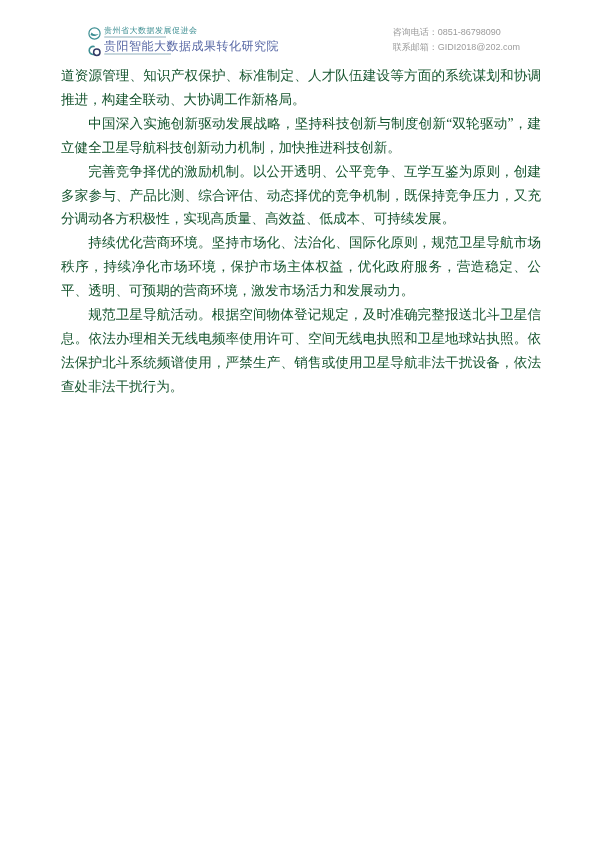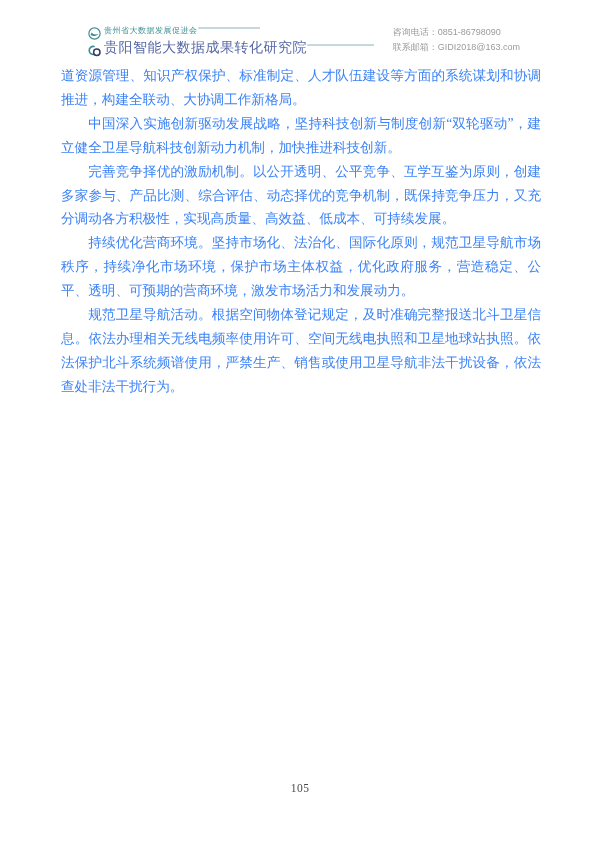--- a/index.html
+++ b/index.html
@@ -12,35 +12,35 @@
     font-family: "Liberation Serif", serif;
     overflow: hidden;
   }
 
   
   .header { position: absolute; top: 0; left: 0; right: 0; height: 62px; }
 
   .logo-block { position: absolute; left: 88px; top: 26px; }
   .logo-row { display: flex; align-items: flex-start; margin-bottom: 3px; height: 14px; }
   .logo-mark { width: 13px; height: 13px; margin-right: 3px; flex: 0 0 auto; }
-  .logo-texts { display: flex; flex-direction: row; }
+  .logo-texts { display: flex; flex-direction: column; }
   .logo-name-1 { font-size: 8px; line-height: 9px; color: #3e8f93; letter-spacing: .5px; white-space: nowrap; }
-  .logo-name-2 { font-size: 14px; line-height: 9px; color: #5868a5; letter-spacing: .5px; white-space: nowrap; }
+  .logo-name-2 { font-size: 12px; line-height: 9px; color: #5868a5; letter-spacing: .5px; white-space: nowrap; font-family: Liberation Mono, monospace; }
   .logo-subline { height: 2px; margin-top: 1px; border-radius: 1px;
     background: linear-gradient(90deg,#b9cdd4 0 70%, transparent 70%); opacity:.8; }
 
   .contact-block { position: absolute; top: 25px; right: 80px; text-align: left;
     font-family: "Liberation Sans", sans-serif; font-size: 9px; line-height: 15px; color: #9b9b9b; }
   .contact-line { white-space: nowrap; }
 
   
   .content {
     position: absolute;
     left: 61px; right: 59px; top: 64px;
-    color: #3b82f6;
+    color: #14532d;
     font-size: 13.6px;
     line-height: 23.9px;
     text-align: justify;
     text-justify: inter-ideograph;
   }
   .para { margin: 0; }
   .para.indent { text-indent: 2em; }
   .para.heading { font-style: italic; font-weight: 500; }
 
   
@@ -78,28 +78,27 @@
         </span>
         <span class="logo-texts">
           <span class="logo-name-2">贵阳智能大数据成果转化研究院</span>
           <span class="logo-subline" style="width:96px;"></span>
         </span>
       </div>
     </div>
 
     <div class="contact-block">
       <div class="contact-line">咨询电话：0851-86798090</div>
-      <div class="contact-line">联系邮箱：GIDI2018@163.com</div>
+      <div class="contact-line">联系邮箱：GIDI2018@202.com</div>
     </div>
 
   </div>
 
   <div class="content">
       <p class="para body">道资源管理、知识产权保护、标准制定、人才队伍建设等方面的系统谋划和协调推进，构建全联动、大协调工作新格局。</p>
       <p class="para body indent">中国深入实施创新驱动发展战略，坚持科技创新与制度创新“双轮驱动”，建立健全卫星导航科技创新动力机制，加快推进科技创新。</p>
       <p class="para body indent">完善竞争择优的激励机制。以公开透明、公平竞争、互学互鉴为原则，创建多家参与、产品比测、综合评估、动态择优的竞争机制，既保持竞争压力，又充分调动各方积极性，实现高质量、高效益、低成本、可持续发展。</p>
       <p class="para body indent">持续优化营商环境。坚持市场化、法治化、国际化原则，规范卫星导航市场秩序，持续净化市场环境，保护市场主体权益，优化政府服务，营造稳定、公平、透明、可预期的营商环境，激发市场活力和发展动力。</p>
       <p class="para body indent">规范卫星导航活动。根据空间物体登记规定，及时准确完整报送北斗卫星信息。依法办理相关无线电频率使用许可、空间无线电执照和卫星地球站执照。依法保护北斗系统频谱使用，严禁生产、销售或使用卫星导航非法干扰设备，依法查处非法干扰行为。</p>
     </div>
 
-  <div class="page-number">105</div>
 
 </div>
 
 </body></html>

